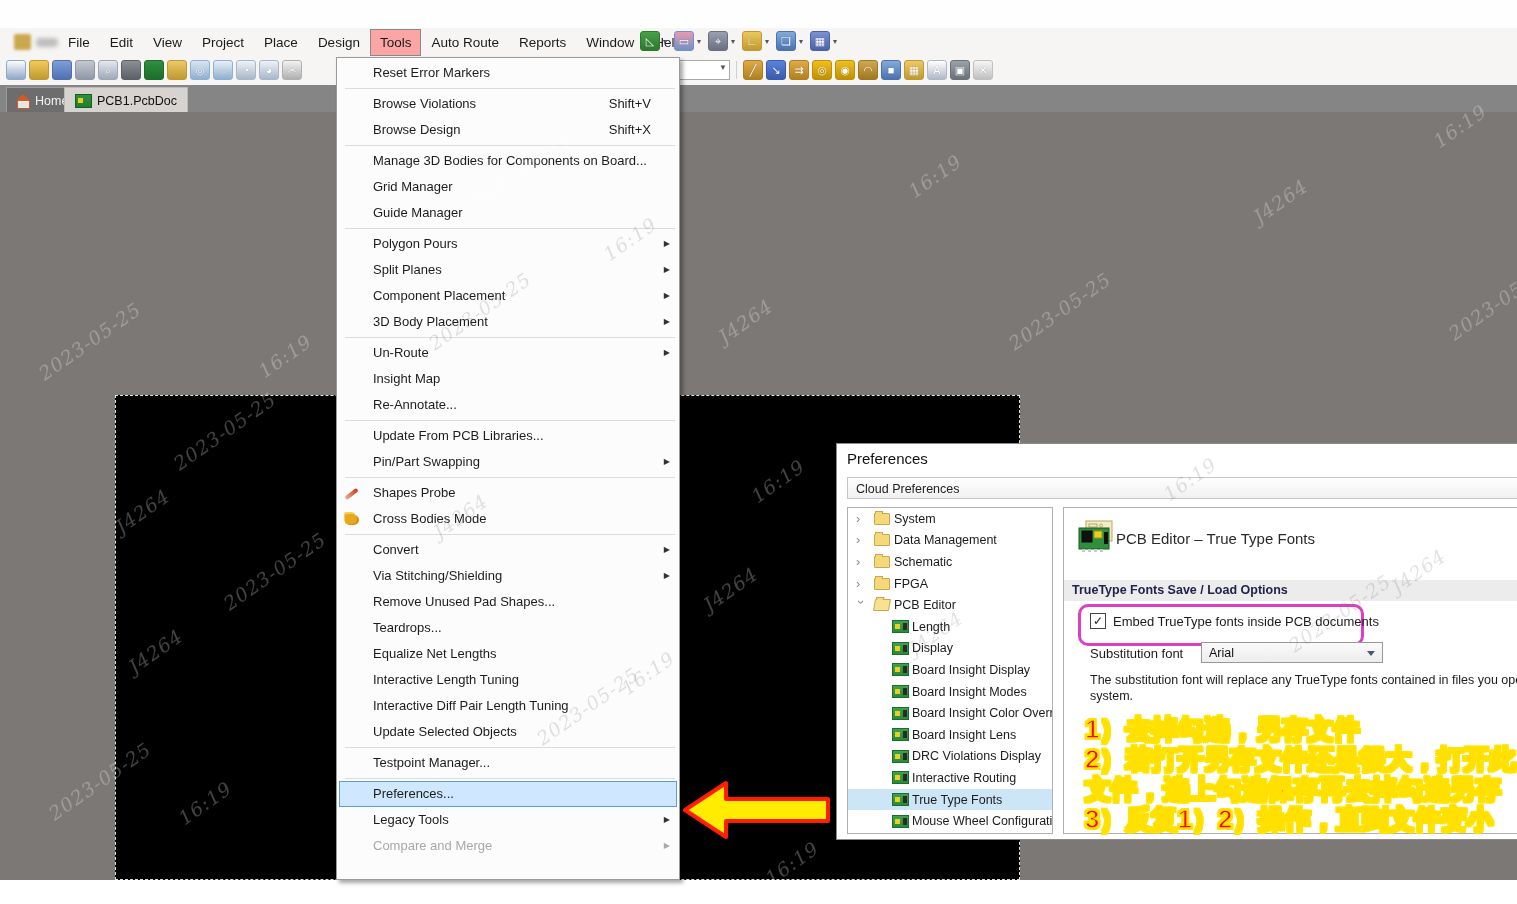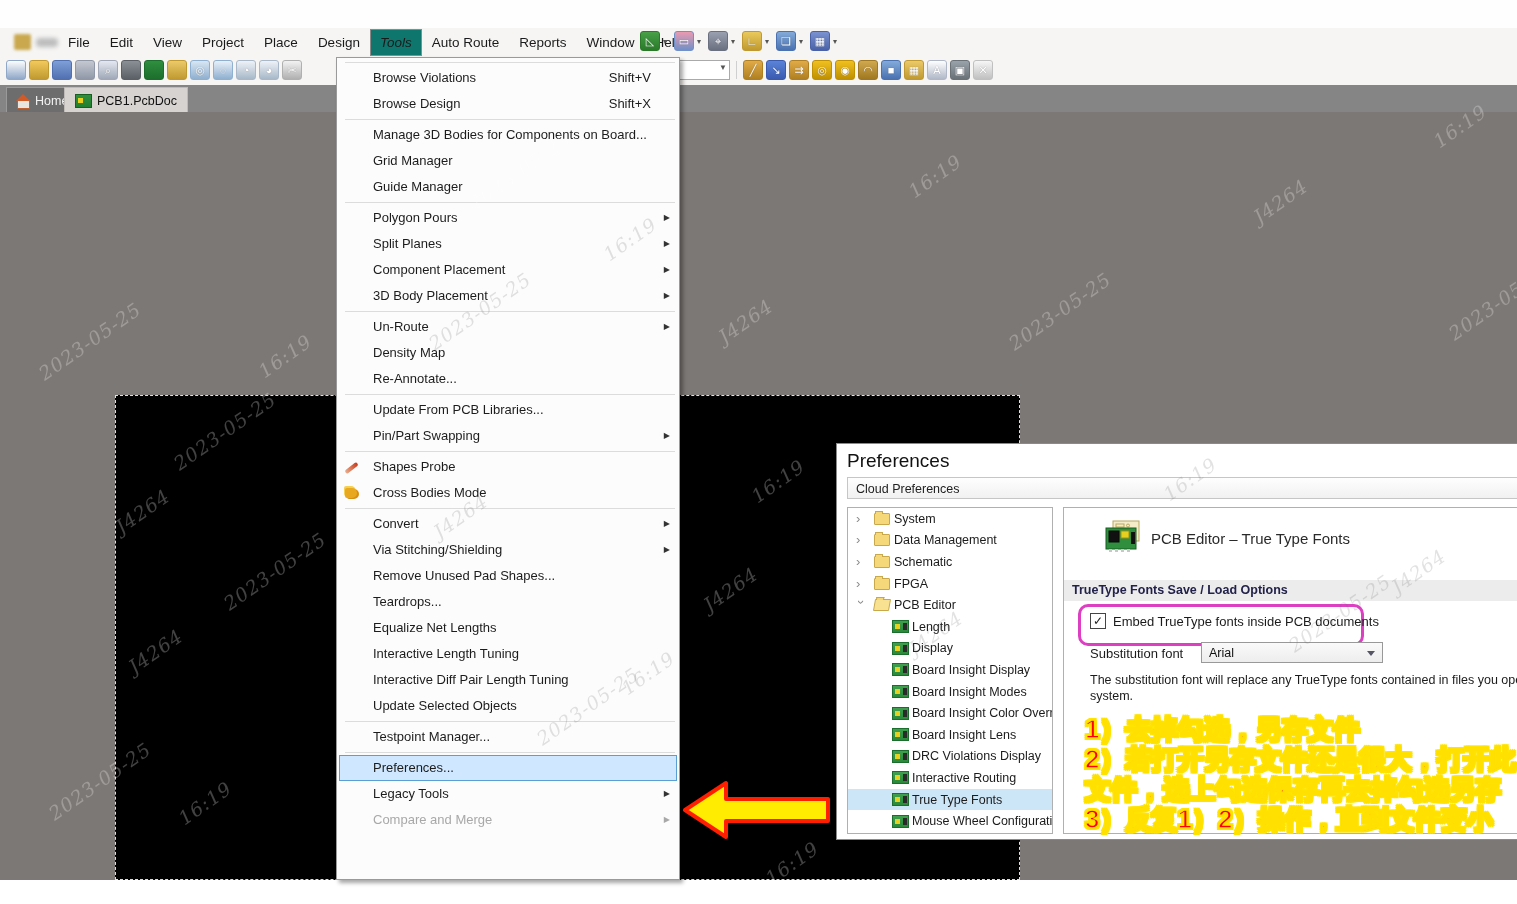--- a/index.html
+++ b/index.html
@@ -7,21 +7,21 @@
          font-family:"Liberation Sans",sans-serif;-webkit-font-smoothing:antialiased;}
 
   
   .top-strip{position:absolute;left:0;top:0;width:100%;height:28px;background:#fefefe;border-bottom:1px solid #ededed;}
   .menubar{position:absolute;left:0;top:28px;width:100%;height:29px;background:#f6f5f4;display:flex;align-items:center;}
   .logo{position:relative;width:58px;height:100%;}
   .logo .la{position:absolute;left:14px;top:6px;width:17px;height:16px;background:#c9a84e;filter:blur(1.5px);border-radius:2px;}
   .logo .lb{position:absolute;left:36px;top:10px;width:22px;height:9px;background:#bdbdbd;filter:blur(2px);border-radius:4px;}
   #menubar-items{display:flex;align-items:center;height:100%;}
   .mb-item{padding:0 10px;font-size:13.5px;color:#1a1a1a;line-height:27px;cursor:default;}
-  .mb-item.active{background:#0f766e;box-shadow:inset 0 0 0 1px #8a8a8a;font-style:italic;}
+  .mb-item.active{background:#fca5a5;box-shadow:inset 0 0 0 1px #8a8a8a;}
   .mb-tools{position:absolute;left:640px;top:31px;display:flex;align-items:center;gap:3px;}
   .toolbar{position:absolute;left:0;top:57px;width:100%;height:28px;background:#f6f5f4;border-bottom:1px solid #d8d8d8;}
   .tb-left{position:absolute;left:6px;top:3px;display:flex;align-items:center;gap:3px;}
   .tb-right{position:absolute;left:598px;top:3px;display:flex;align-items:center;gap:3px;}
   .tbi{width:18px;height:18px;border-radius:3px;display:flex;align-items:center;justify-content:center;
        font-size:11px;line-height:18px;color:#fff;text-shadow:0 0 1px rgba(0,0,0,.4);cursor:default;}
   .tb-sep{width:1px;height:18px;background:#cfcfcf;margin:0 3px;}
   .caret{font-size:8px;color:#555;width:8px;cursor:default;}
   .combo{width:130px;height:18px;background:#fff;border:1px solid #aaa;position:relative;}
   .combo .cv{position:absolute;right:2px;top:2px;font-size:8px;color:#555;}
@@ -56,39 +56,39 @@
   .ico-probe{position:absolute;left:8px;top:7px;width:13px;height:13px;}
   .ico-probe:before{content:'';position:absolute;left:-1px;top:5px;width:15px;height:4px;background:linear-gradient(90deg,#e8b090,#c83818);border-radius:2px;transform:rotate(-38deg);}
   .ico-select{position:absolute;left:8px;top:8px;width:12px;height:10px;background:#e8a820;border-radius:2px 5px 5px 2px;box-shadow:-1px -2px 0 #f6d050, 2px 1px 0 #d89010;}
 
   
   .arrow-wrap{position:absolute;left:680px;top:778px;z-index:7;}
 
   
   .dialog{position:absolute;left:836px;top:443px;width:700px;height:397px;background:#fff;border:1px solid #8a8a8a;
           box-sizing:border-box;z-index:5;}
-  .dlg-title{position:absolute;left:10px;top:6px;font-size:19px;color:#111;}
+  .dlg-title{position:absolute;left:10px;top:6px;font-size:15px;color:#111;}
   .cloud-bar{position:absolute;left:10px;top:33px;width:672px;height:22px;background:#fdfdfd;border:1px solid #c6c6c6;
              font-size:12.5px;color:#222;line-height:22px;padding-left:8px;box-sizing:border-box;background:linear-gradient(#fefefe,#f1f1f1);}
   .tree-panel{position:absolute;left:10px;top:63px;width:206px;height:327px;background:#fff;border:1px solid #b0b0b0;
               box-sizing:border-box;overflow:hidden;}
   .trow{position:relative;height:21.6px;display:flex;align-items:center;font-size:12.5px;color:#1b1b1b;white-space:nowrap;cursor:default;}
   .trow.sel{background:#cde6f7;text-align:right;}
   .chev{position:absolute;left:8px;width:10px;color:#8a8a8a;font-size:13px;line-height:10px;}
   .chev.open{transform:rotate(90deg);}
   .fico{position:absolute;left:26px;width:14px;height:10px;background:#f5d87a;border:1px solid #c8a84a;border-radius:1px;}
   .fico:before{content:'';position:absolute;left:0;top:-3px;width:6px;height:2px;background:#f5d87a;border:1px solid #c8a84a;border-bottom:none;}
   .fico.open{transform:skewX(-10deg);background:#f8e292;}
   .pico{position:absolute;left:44px;width:15px;height:11px;background:linear-gradient(#3fa04f,#2a8a3a);border:1px solid #1c6e2c;}
   .pico:after{content:'';position:absolute;left:2px;top:3px;width:5px;height:5px;background:#e8d020;}
   .pico:before{content:'';position:absolute;right:1px;top:2px;width:4px;height:7px;background:#2a2a2a;}
   .t-parent{padding-left:46px;}
   .t-child{padding-left:64px;}
   .pane{position:absolute;left:226px;top:63px;width:466px;height:327px;background:#fff;border:1px solid #b0b0b0;box-sizing:border-box;}
-  .pane-head{position:absolute;left:14px;top:12px;display:flex;align-items:center;gap:8px;margin-left:27px;}
+  .pane-head{position:absolute;left:14px;top:12px;display:flex;align-items:center;gap:0;}
   .pane-title{font-size:15px;color:#2a2a2a;}
   .section-bar{position:absolute;left:0px;top:72px;width:100%;height:21px;background:#ececec;font-size:12.5px;font-weight:bold;
                color:#22224a;line-height:21px;padding-left:8px;box-sizing:border-box;}
   #hl-box{position:absolute;left:14px;top:96px;width:280px;height:36px;border:3px solid #dd3fc3;border-radius:10px;}
   .chk-row{position:absolute;left:26px;top:105px;display:flex;align-items:center;gap:7px;}
   .cbx{width:14px;height:14px;background:#fff;border:1px solid #444;display:flex;align-items:center;justify-content:center;
        font-size:12px;color:#222;line-height:14px;}
   .chk-label{font-size:13px;color:#1b1b1b;}
   .sub-label{position:absolute;left:26px;top:138px;font-size:13px;color:#1b1b1b;}
   .sel-box{position:absolute;left:137px;top:134px;width:182px;height:21px;background:linear-gradient(#fafafa,#ededed);
@@ -192,20 +192,23 @@
       <span class="pcbico"></span>
       <span>PCB1.PcbDoc</span>
     </div>
   </div>
 
   <div class="workspace">
     <div class="board"></div>
   </div>
 
   <div class="tools-menu" id="tools-menu">
+      <div class="mi">
+        <span class="mi-label">Reset Error Markers</span>
+      </div>
       <div class="msep"></div>
       <div class="mi">
         <span class="mi-label">Browse Violations</span>
         <span class="mi-accel">Shift+V</span>
       </div>
       <div class="mi">
         <span class="mi-label">Browse Design</span>
         <span class="mi-accel">Shift+X</span>
       </div>
       <div class="msep"></div>
@@ -234,21 +237,21 @@
       <div class="mi">
         <span class="mi-label">3D Body Placement</span>
         <span class="mi-sub">▶</span>
       </div>
       <div class="msep"></div>
       <div class="mi">
         <span class="mi-label">Un-Route</span>
         <span class="mi-sub">▶</span>
       </div>
       <div class="mi">
-        <span class="mi-label">Density Map</span>
+        <span class="mi-label">Insight Map</span>
       </div>
       <div class="mi">
         <span class="mi-label">Re-Annotate...</span>
       </div>
       <div class="msep"></div>
       <div class="mi">
         <span class="mi-label">Update From PCB Libraries...</span>
       </div>
       <div class="mi">
         <span class="mi-label">Pin/Part Swapping</span>

